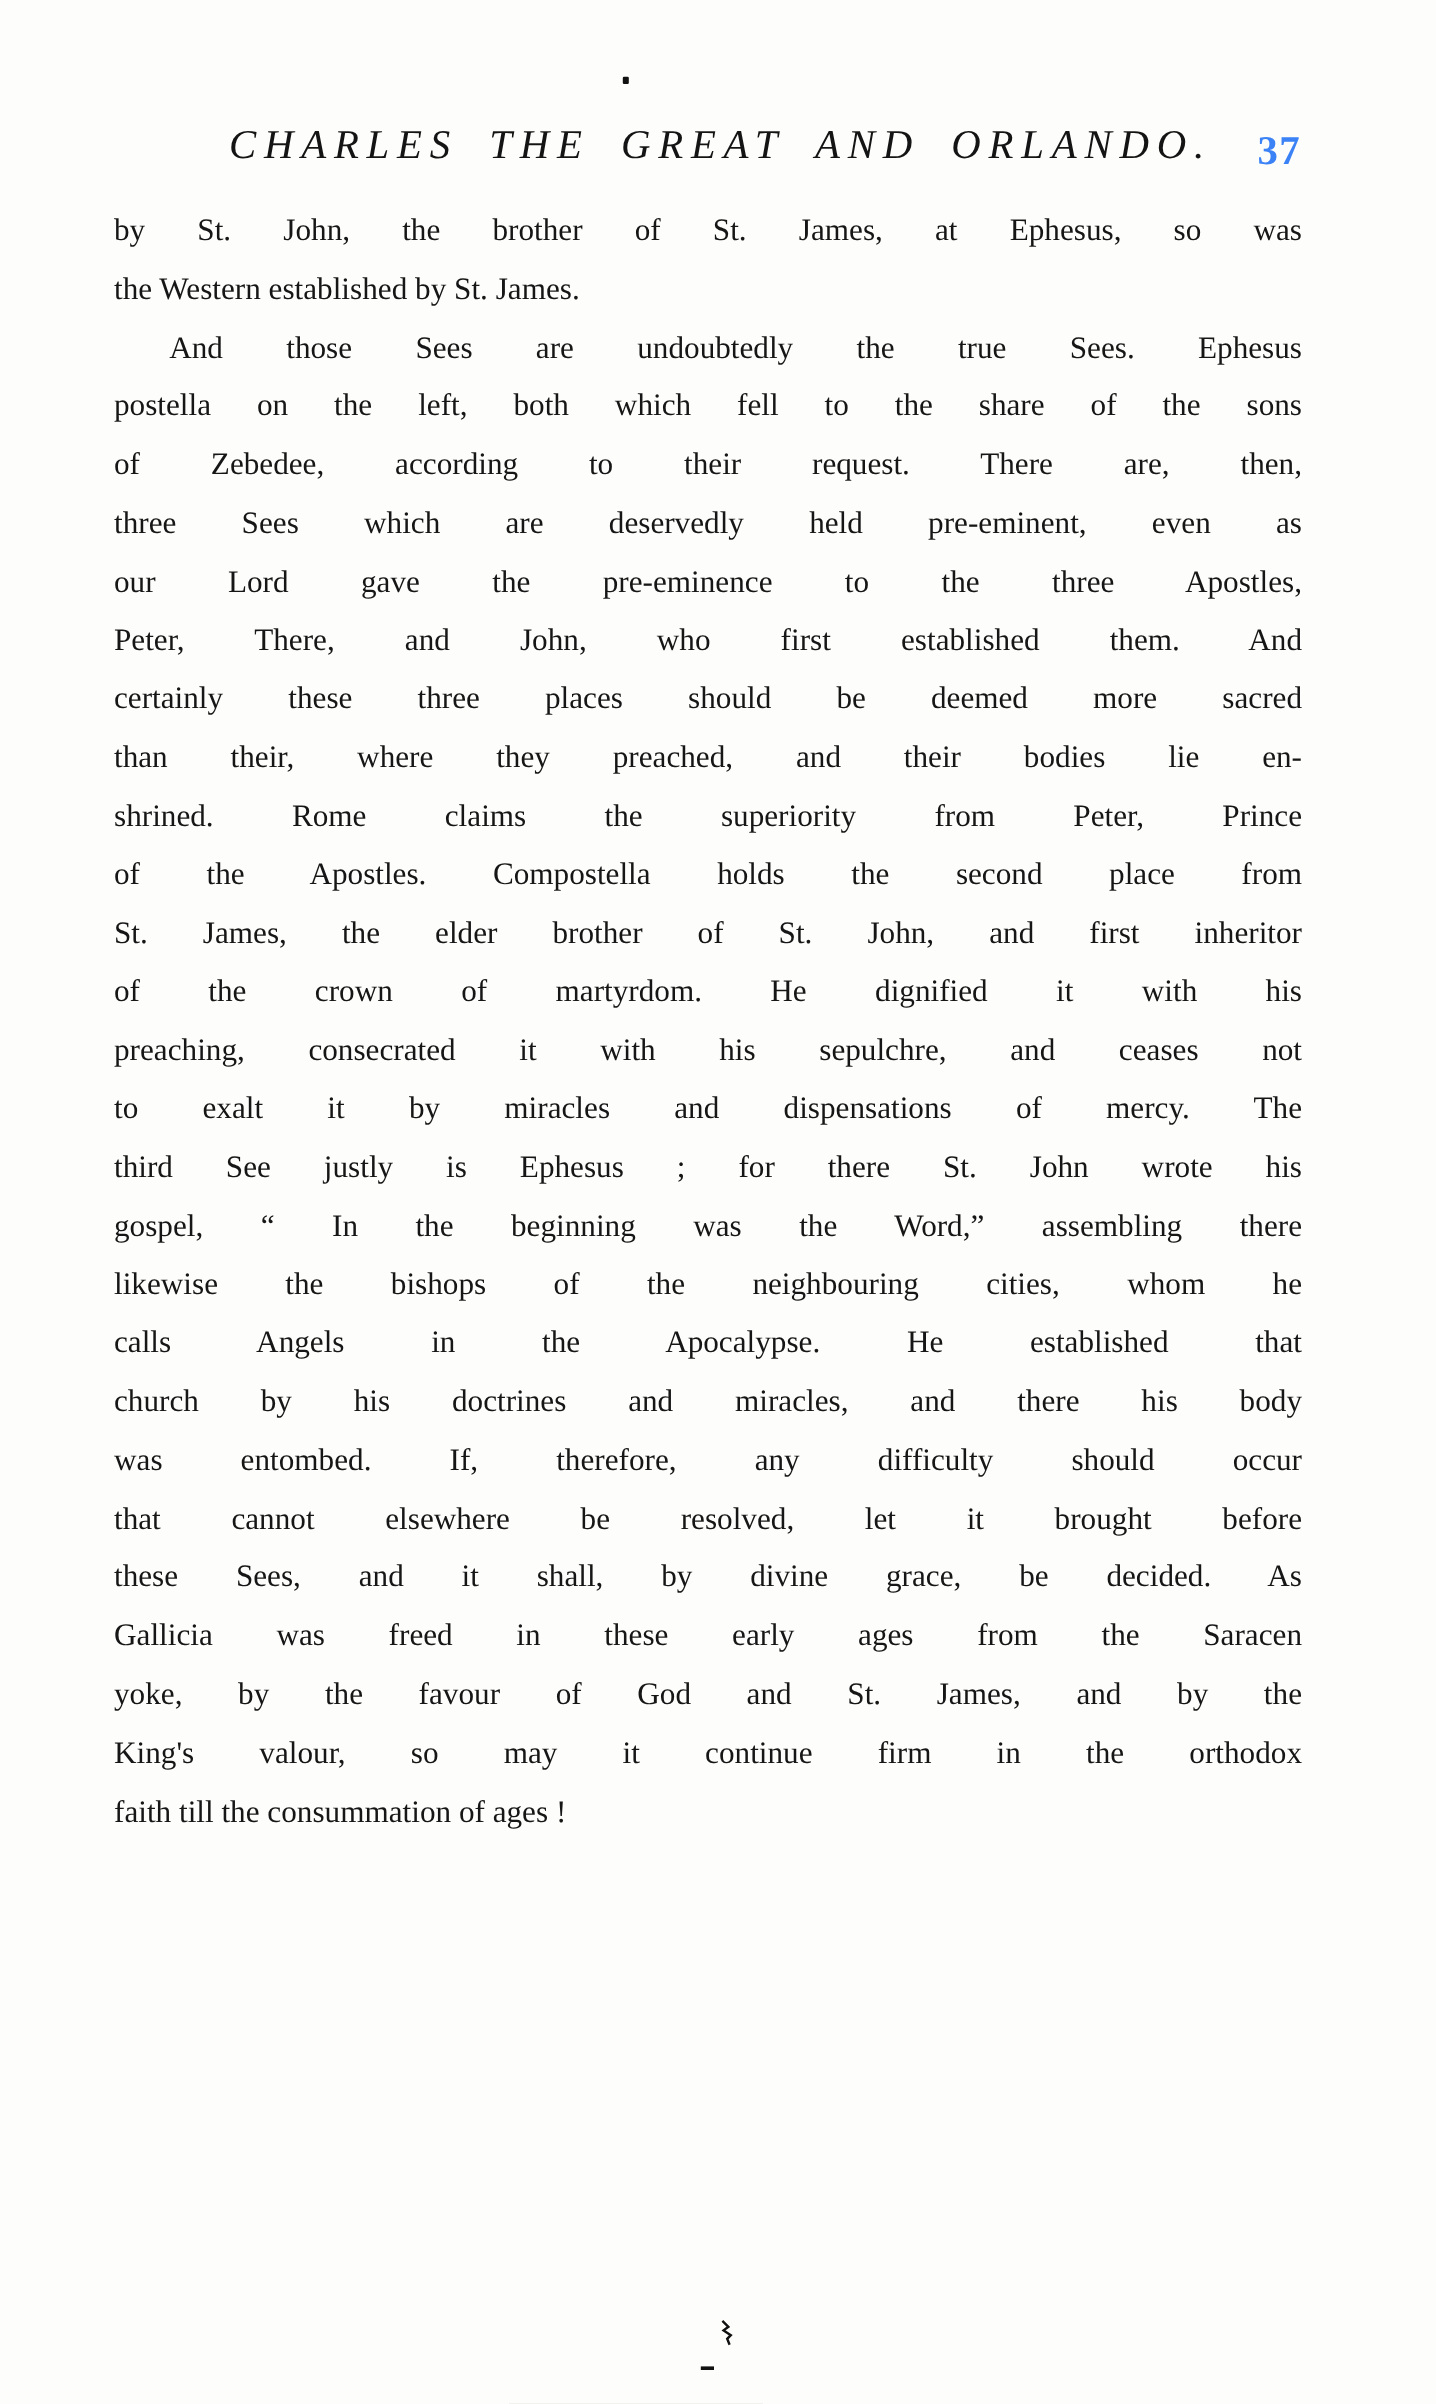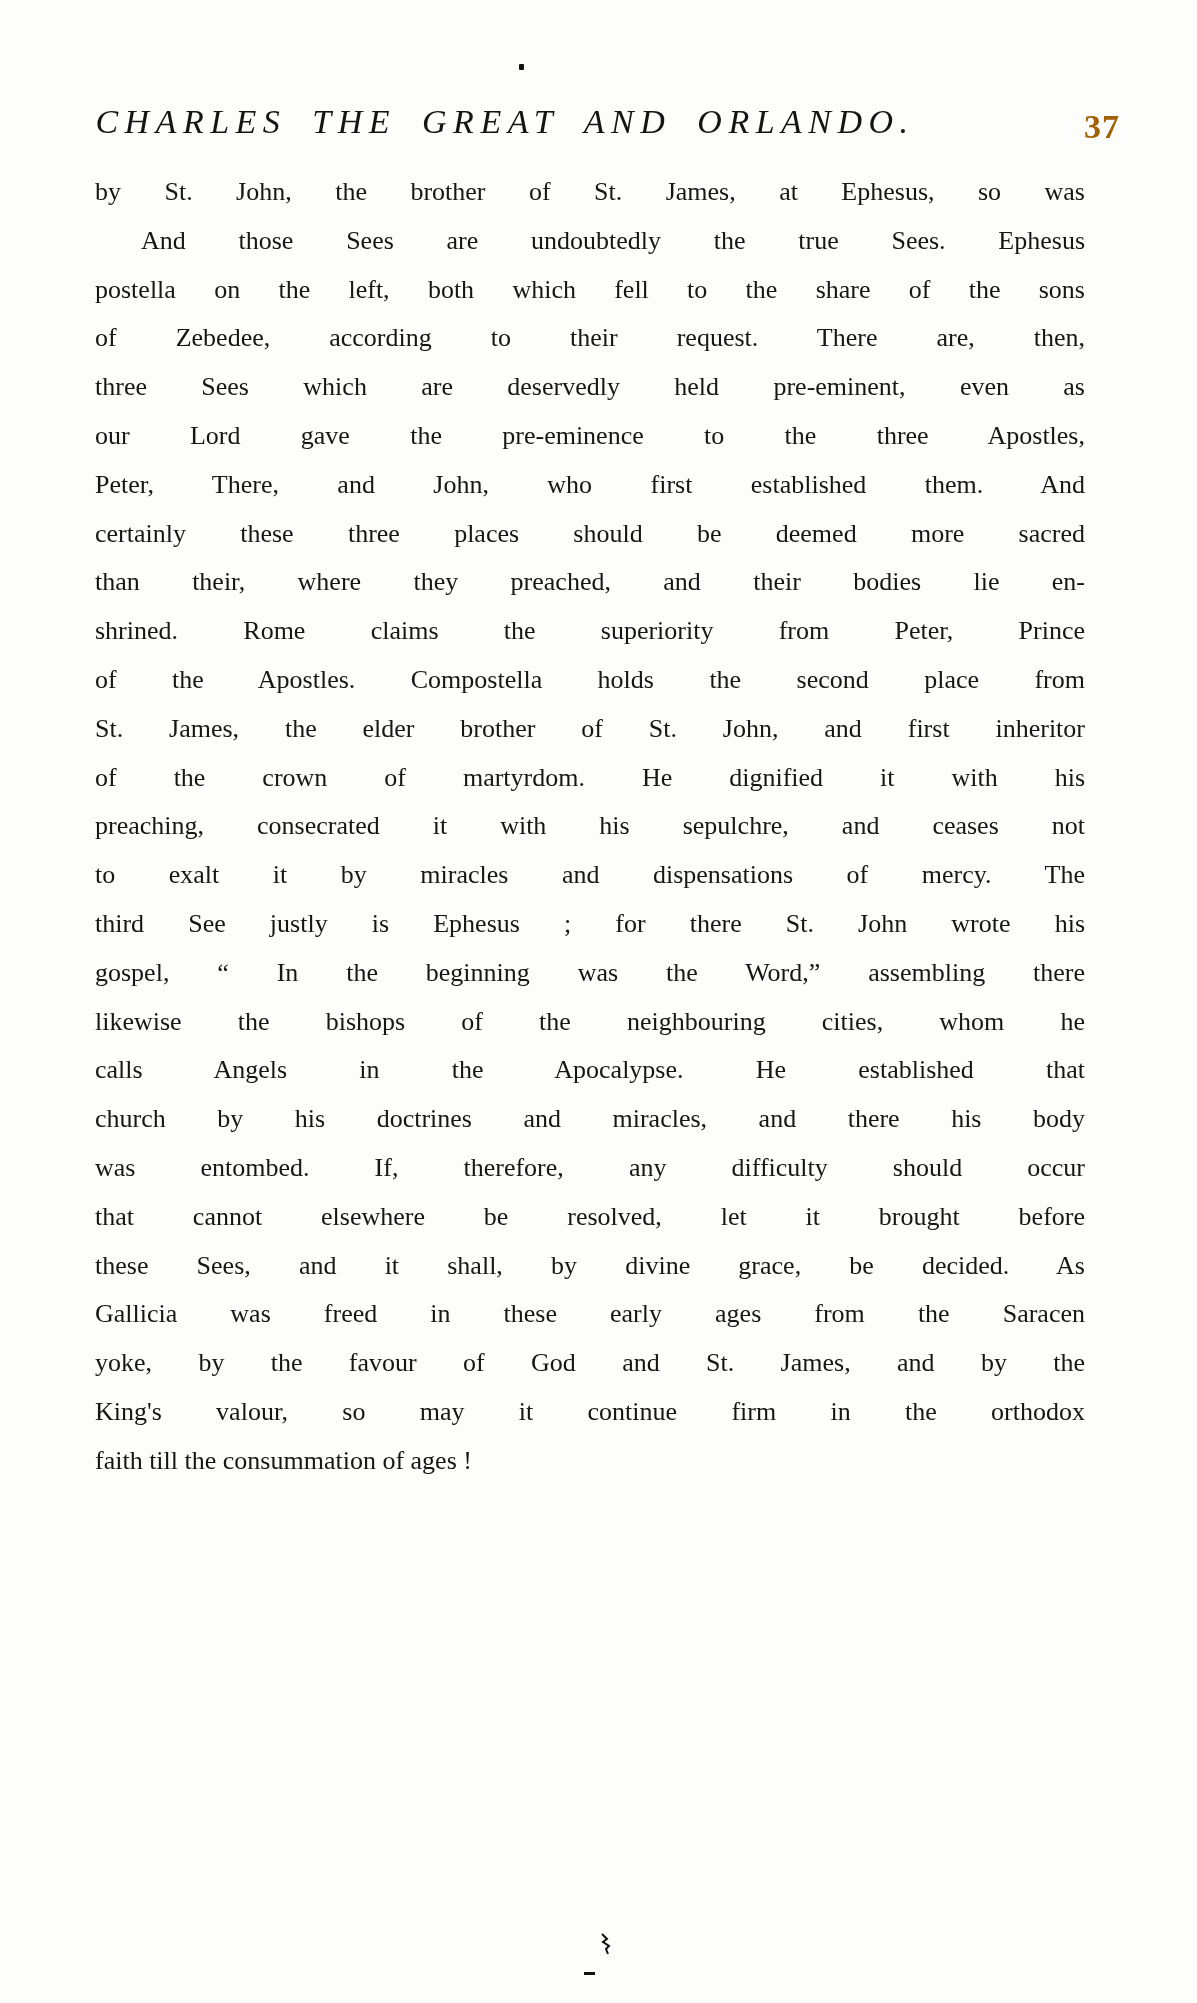--- a/index.html
+++ b/index.html
@@ -11,36 +11,36 @@
     background: #fdfdfb;
     color: #161616;
     font-family: "Liberation Serif", "DejaVu Serif", serif;
     overflow: hidden;
   }
   .running-header {
     position: absolute;
     top: 103px;
     left: 0;
     width: 1010px;
-    text-align: center;
+    text-align: right;
     font-style: italic;
     font-size: 34px;
     letter-spacing: 6.5px;
     word-spacing: 11px;
     white-space: nowrap;
     color: #141414;
   }
   .page-number {
     position: absolute;
     top: 108px;
-    left: 1084px;
+    left: 1048px;
     font-size: 34px;
     font-weight: bold;
     letter-spacing: 1px;
-    color: #a16207;
+    color: #3b82f6;
   }
   .page-body {
     position: absolute;
     top: 168px;
     left: 95px;
     width: 990px;
     font-size: 26px;
     line-height: 48.8px;
   }
   .line {
@@ -73,20 +73,21 @@
 <div class="page">
 
   <span class="artifact artifact-dot"></span>
 
   <div class="running-header">CHARLES THE GREAT AND ORLANDO.</div>
 
   <div class="page-number">37</div>
 
   <div class="page-body">
       <div class="line">by St. John, the brother of St. James, at Ephesus, so was</div>
+      <div class="line end">the Western established by St. James.</div>
       <div class="line indent">And those Sees are undoubtedly the true Sees. Ephesus</div>
       <div class="line">postella on the left, both which fell to the share of the sons</div>
       <div class="line">of Zebedee, according to their request. There are, then,</div>
       <div class="line">three Sees which are deservedly held pre-eminent, even as</div>
       <div class="line">our Lord gave the pre-eminence to the three Apostles,</div>
       <div class="line">Peter, There, and John, who first established them. And</div>
       <div class="line">certainly these three places should be deemed more sacred</div>
       <div class="line">than their, where they preached, and their bodies lie en-</div>
       <div class="line">shrined. Rome claims the superiority from Peter, Prince</div>
       <div class="line">of the Apostles. Compostella holds the second place from</div>

